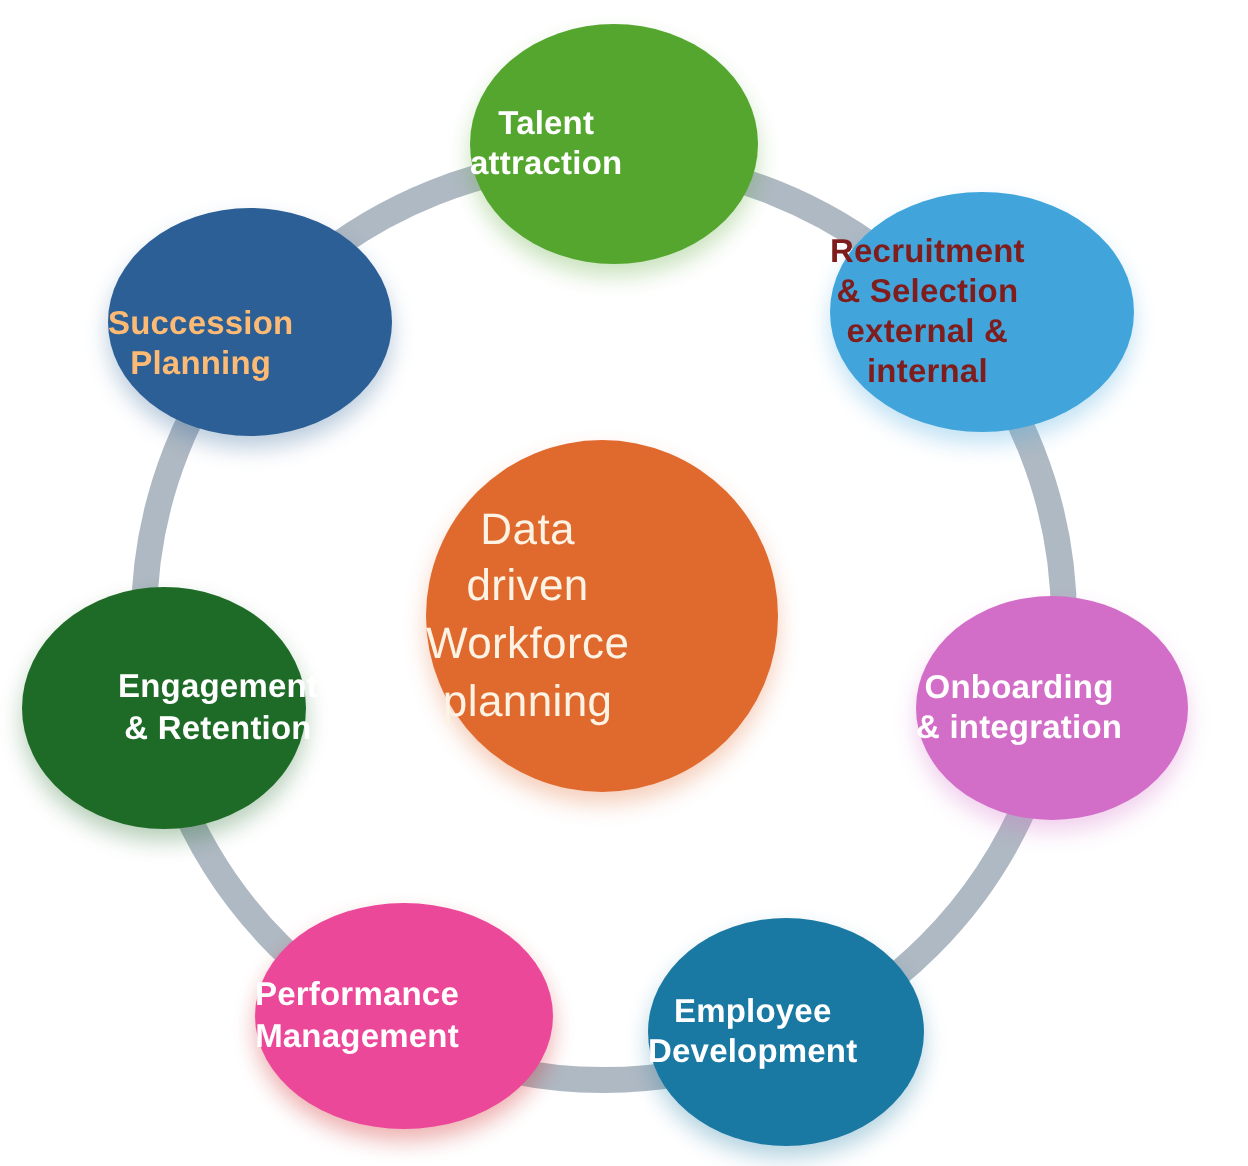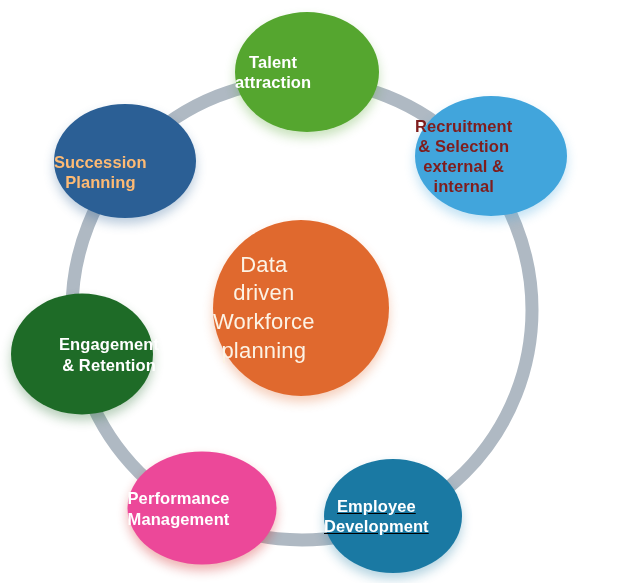--- a/index.html
+++ b/index.html
@@ -69,22 +69,26 @@
 attraction</span>
   </div>
 
   <div class="circle pos-recruitment" style="background: rgb(65, 165, 220); box-shadow: rgba(65, 165, 220, 0.32) 0px 6px 11px;">
     <span class="label" style="color: #7f1d1d;">Recruitment
 &amp; Selection
 external &amp;
 internal</span>
   </div>
 
+  <div class="circle pos-onboarding" style="background: rgb(210, 110, 199); box-shadow: rgba(210, 110, 199, 0.32) 0px 6px 11px;">
+    <span class="label" style="color: rgb(255, 255, 255);">Onboarding
+&amp; integration</span>
+  </div>
 
-  <div class="circle pos-employee" style="background: rgb(26, 121, 163); box-shadow: rgba(26, 121, 163, 0.32) 0px 6px 11px; text-decoration: underline;">
+  <div class="circle pos-employee" style="background: rgb(26, 121, 163); box-shadow: rgba(26, 121, 163, 0.32) 0px 6px 11px;">
     <span class="label" style="color: rgb(255, 255, 255);">Employee
 Development</span>
   </div>
 
   <div class="circle pos-performance" style="background: #ec4899; box-shadow: rgba(201, 13, 13, 0.32) 0px 6px 11px;">
     <span class="label" style="color: rgb(255, 255, 255);">Performance
 Management</span>
   </div>
 
   <div class="circle pos-engagement" style="background: rgb(30, 107, 39); box-shadow: rgba(30, 107, 39, 0.32) 0px 6px 11px;">

